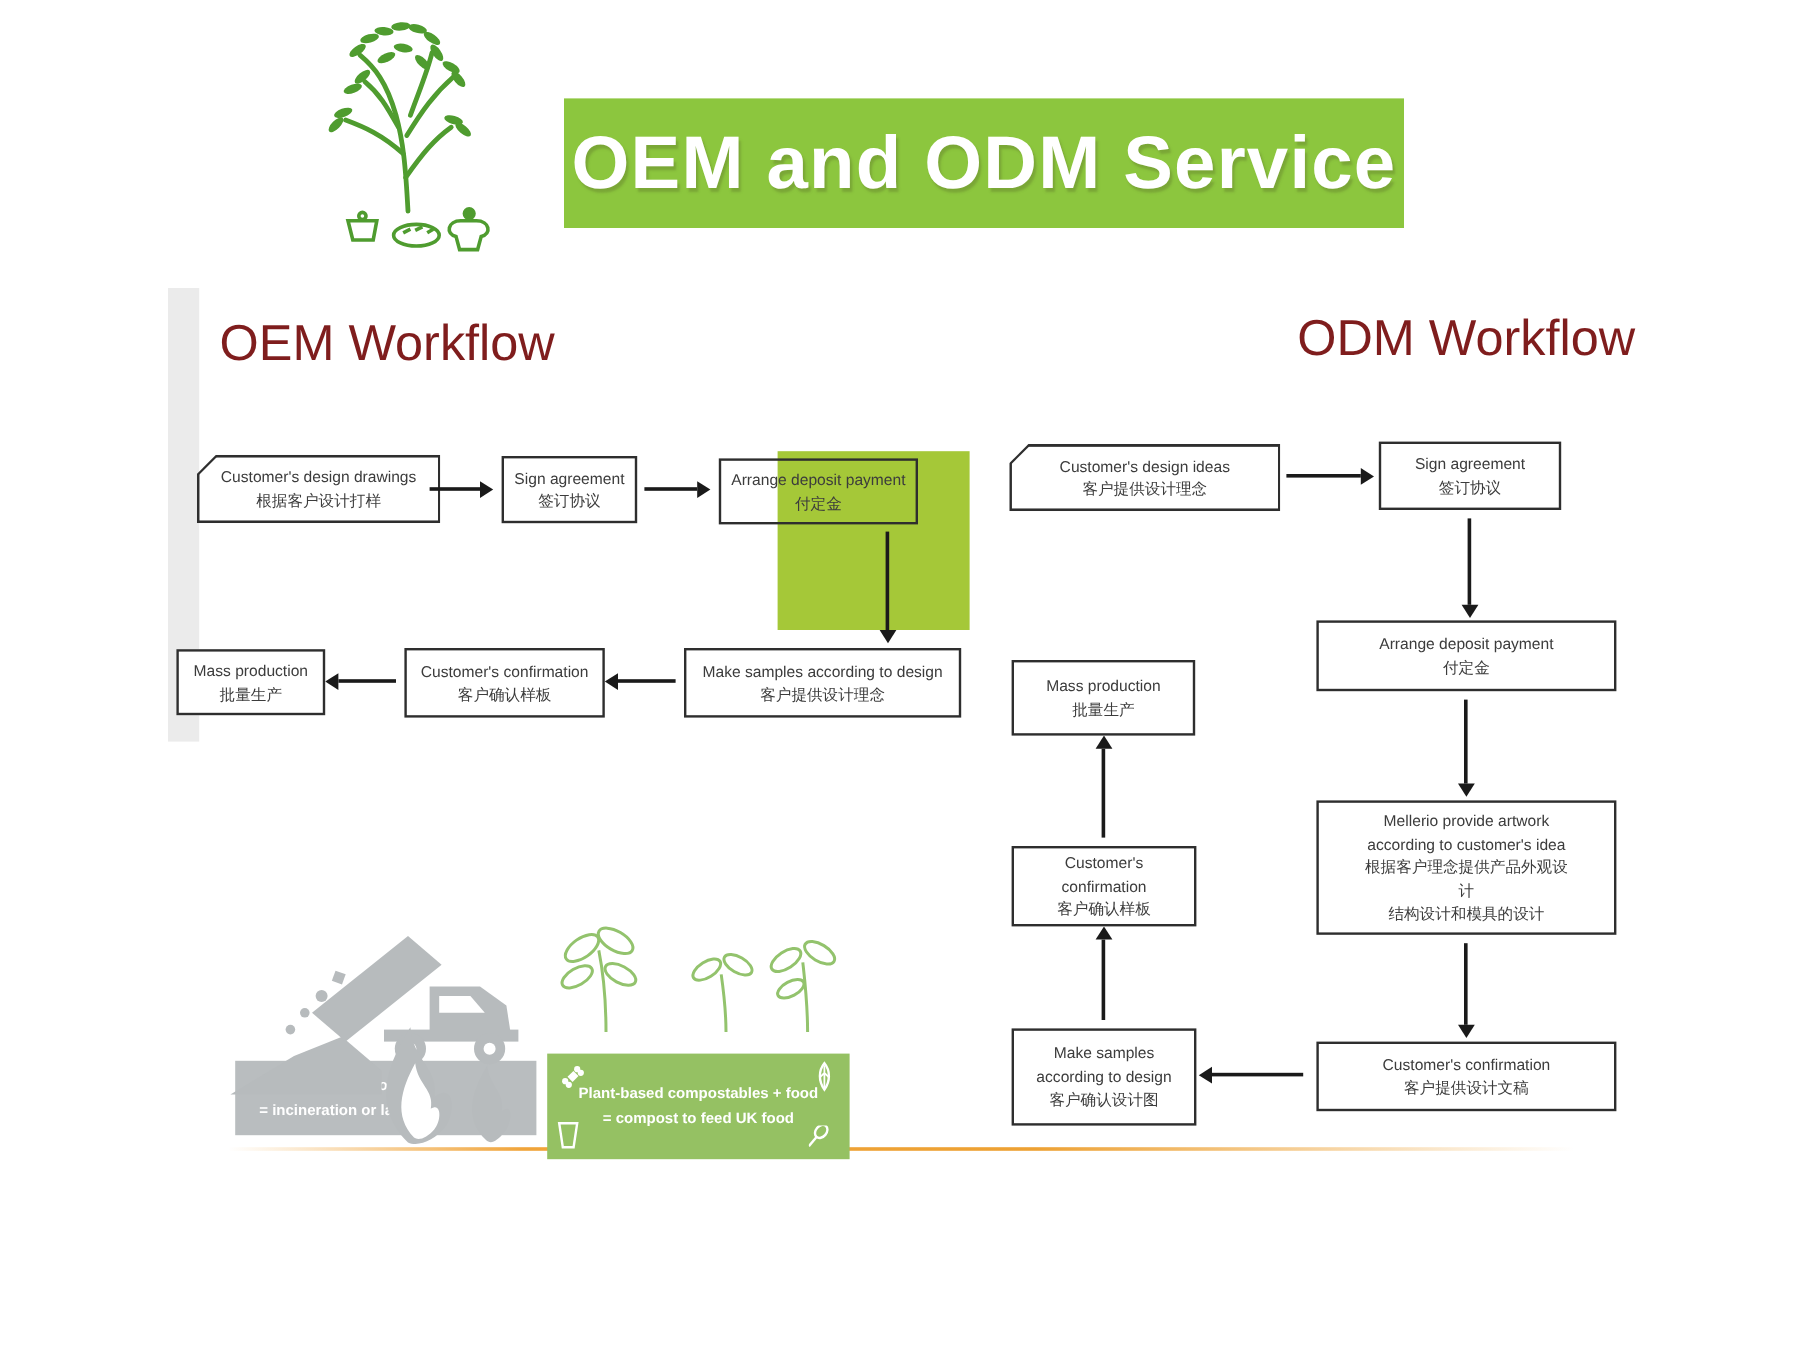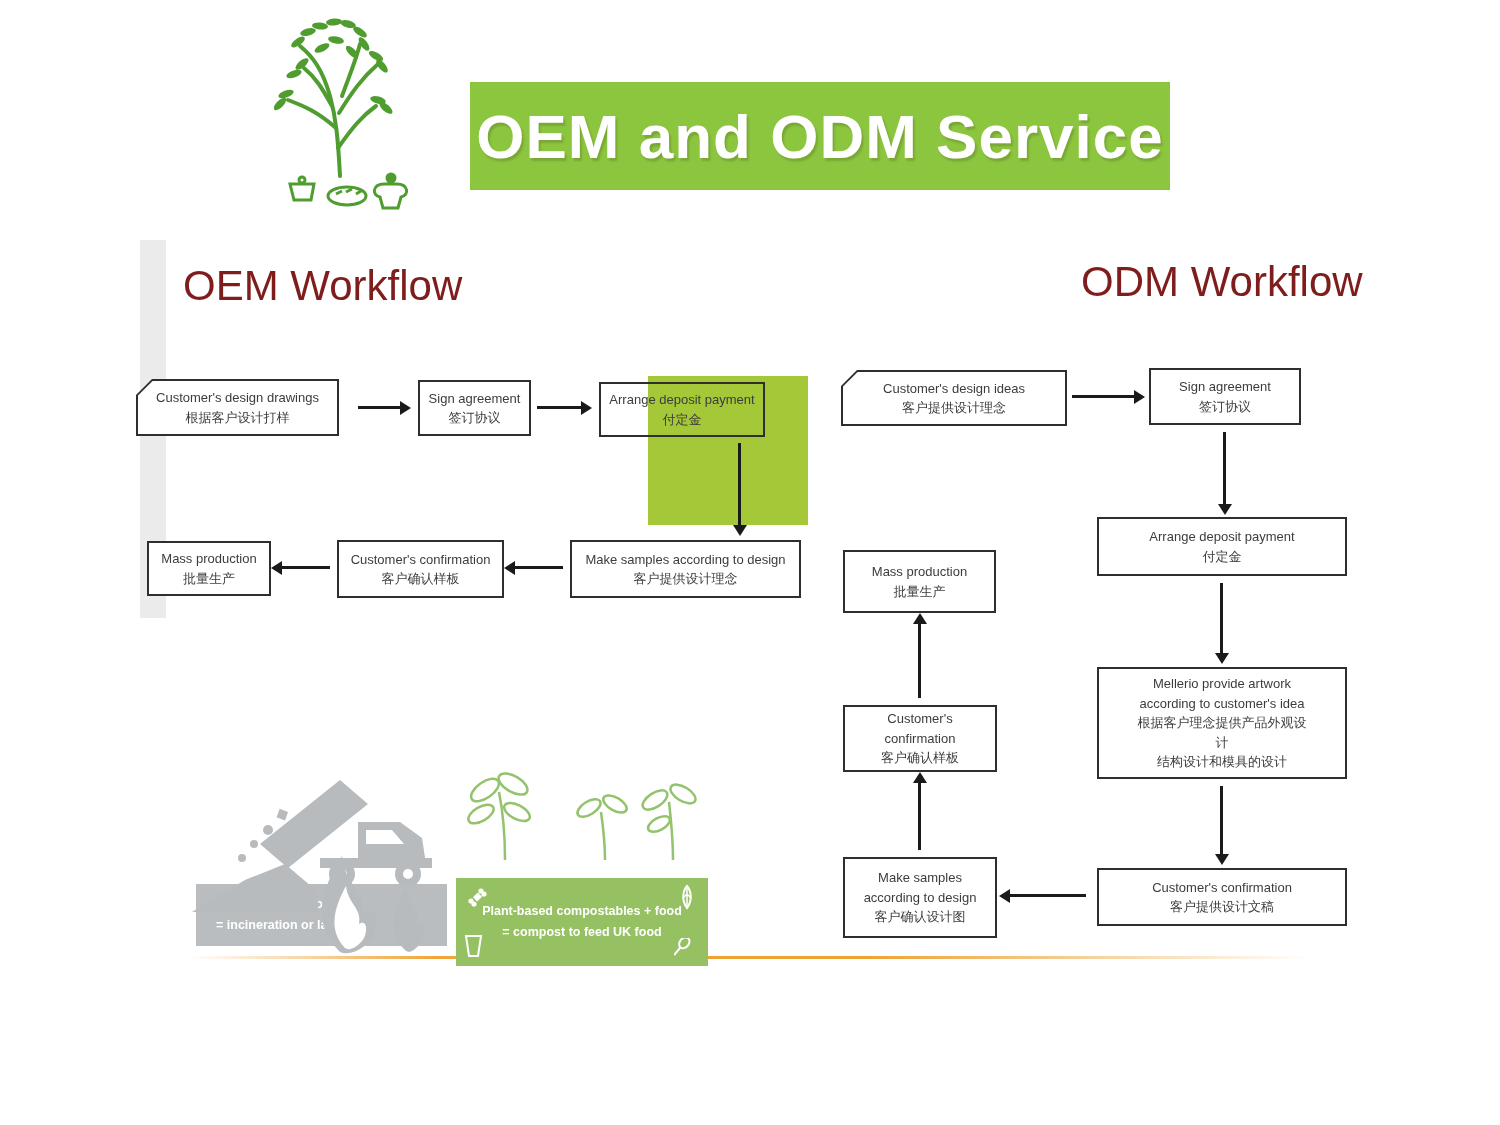--- a/index.html
+++ b/index.html
@@ -118,21 +118,21 @@
     <span>OEM and ODM Service</span>
   </div>
 
   <div class="gray-bar"></div>
   <div class="highlight"></div>
   <div class="orange-line"></div>
 
   <h2 class="wf-heading oem-h">OEM Workflow</h2>
   <h2 class="wf-heading odm-h">ODM Workflow</h2>
 
-  <div class="node cut" style="left:136px;top:379px;width:203px;height:57px;">
+  <div class="node cut" style="left:164px;top:379px;width:203px;height:57px;">
     <div class="cut-bg"></div>
     <div class="cut-fg" style="font-size:13px;color:#3c3c3c;">
       <span>Customer's design drawings</span>
       <span>根据客户设计打样</span>
     </div>
   </div>
   <div class="arrow h right" style="left:358px;top:406px;width:42px;"></div>
 
   <div class="node" style="left:418px;top:380px;width:113px;height:56px;">
     <span>Sign agreement</span>

